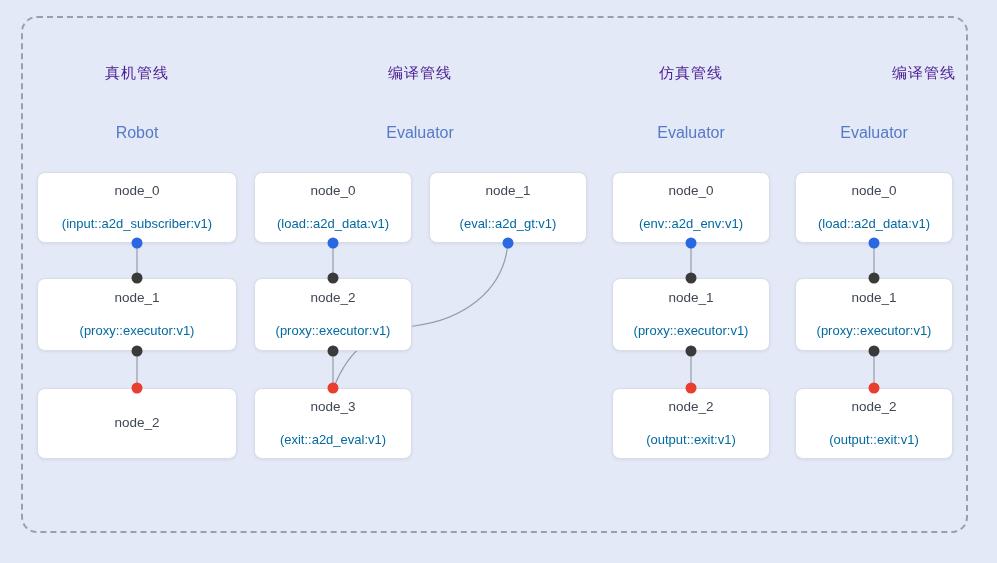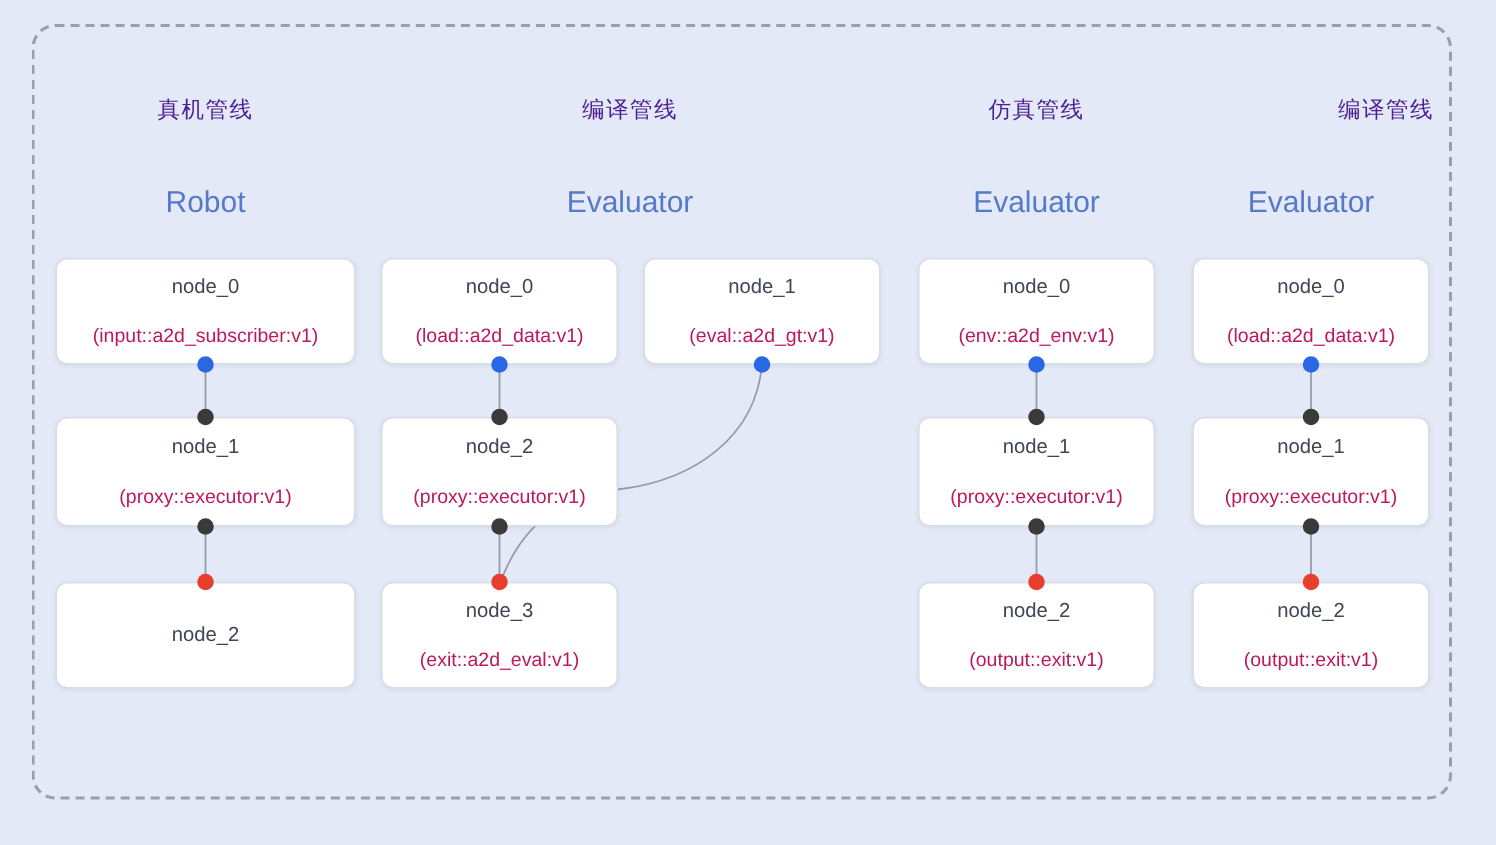--- a/index.html
+++ b/index.html
@@ -37,21 +37,21 @@
     font-size:15px;
     font-weight:400;
     color:#4c1d95;
     letter-spacing:1px;
     white-space:nowrap;
   }
   .hdr-en{
     position:absolute;
     transform:translateX(-50%);
     top:124px;
-    font-size:20px;
+    font-size:16px;
     font-weight:400;
     color:#5679c8;
     white-space:nowrap;
   }
   .node{
     position:absolute;
     background:#ffffff;
     border:1px solid #d9dde7;
     border-radius:8px;
     box-sizing:border-box;
@@ -62,21 +62,21 @@
     justify-content:center;
     gap:17px;
   }
   .node .nname{
     font-size:13.5px;
     color:#3f4654;
     line-height:1.2;
   }
   .node .nimpl{
     font-size:13px;
-    color:#be185d;
+    color:#0369a1;
     line-height:1.2;
     white-space:nowrap;
   }
   .port{
     position:absolute;
     width:11px;height:11px;
     border-radius:50%;
     transform:translate(-50%,-50%);
   }
   .port.blue{background:#2a67e2;}

